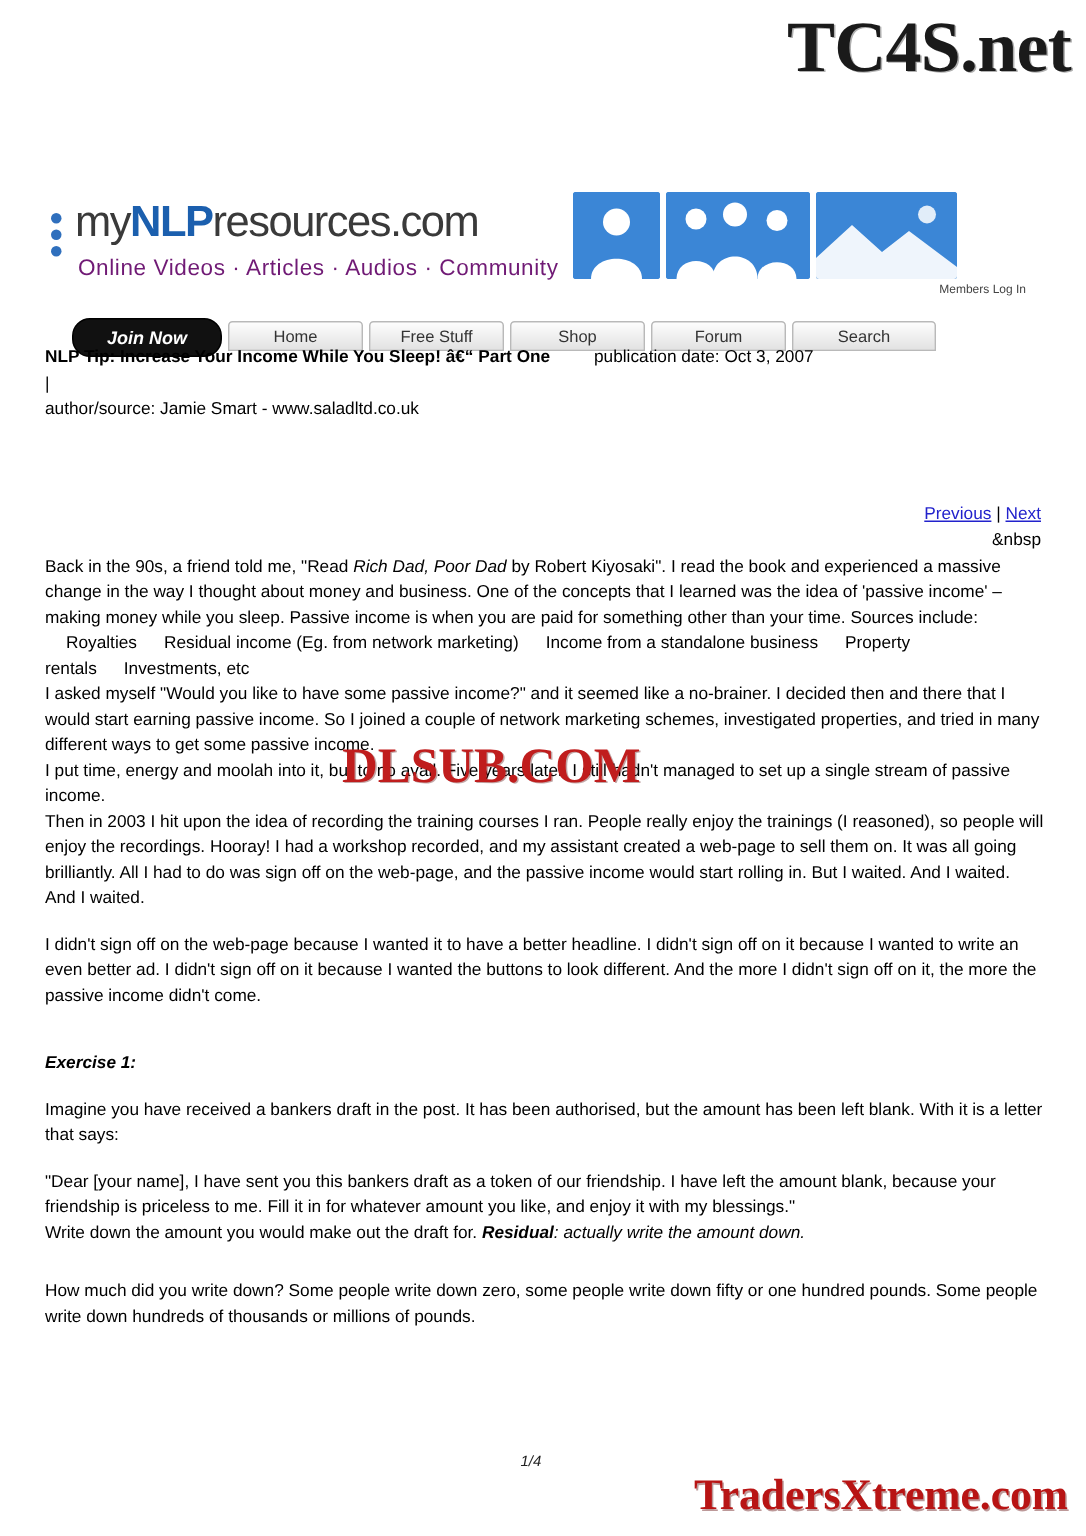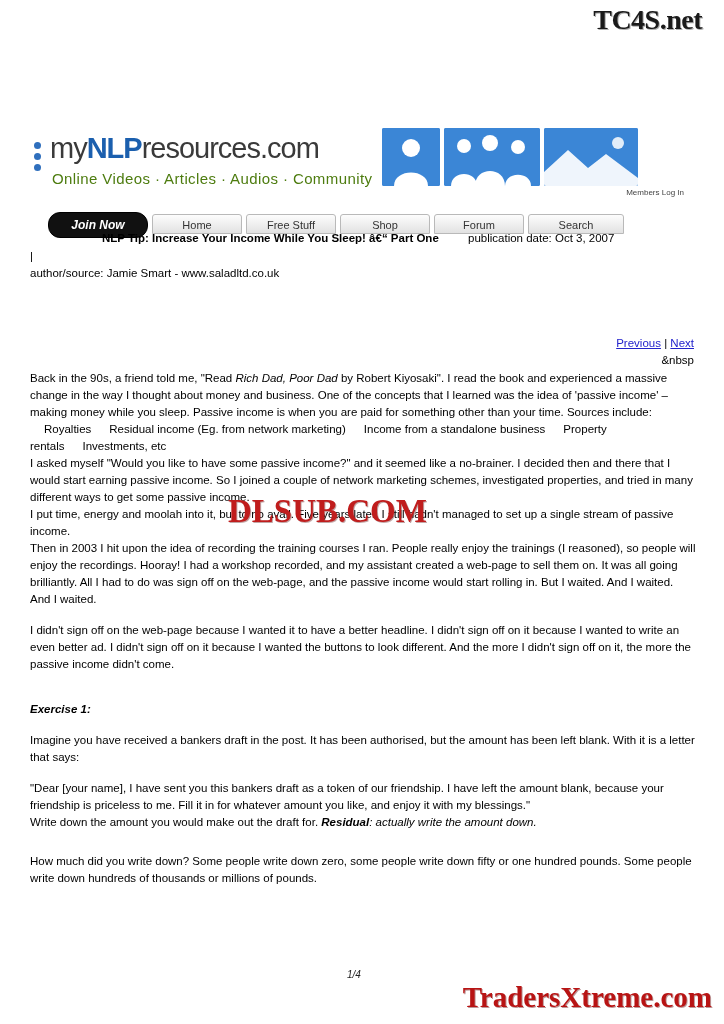--- a/index.html
+++ b/index.html
@@ -13,23 +13,23 @@
     position: relative;
     font-family: "Liberation Sans", sans-serif;
     color: #000000;
     overflow: hidden;
   }
 
   
   .tc4s-watermark {
     position: absolute;
     top: 4px;
-    right: 22px;
+    right: 10px;
     font-family: "Liberation Serif", serif;
-    font-size: 28px;
+    font-size: 48px;
     font-weight: bold;
     color: #1a1a1a;
     letter-spacing: -0.5px;
     text-shadow: 1px 1px 0 #b0b0b0;
   }
 
   
   .page {
     position: absolute;
     top: 0;
@@ -80,21 +80,21 @@
   }
   .logo-main .hi {
     color: #1b5fae;
     font-weight: bold;
   }
   .logo-sub {
     position: absolute;
     left: 22px;
     top: 42px;
     font-size: 15px;
-    color: #4d7c0f;
+    color: #701a75;
     letter-spacing: 0.4px;
     white-space: nowrap;
   }
   .banner-pics {
     position: absolute;
     left: 352px;
     top: 0;
     width: 302px;
     height: 62px;
   }
@@ -164,21 +164,20 @@
   
   .art-title-row {
     position: absolute;
     left: 30px;
     top: 232px;
     width: 664px;
     font-size: 11.5px;
   }
   .art-title {
     font-weight: bold;
-    margin-left: 72px;
   }
   .art-pubdate {
     margin-left: 14px;
     padding-left: 12px;
   }
   .art-pipe {
     position: absolute;
     left: 30px;
     top: 250px;
     font-size: 11.5px;

